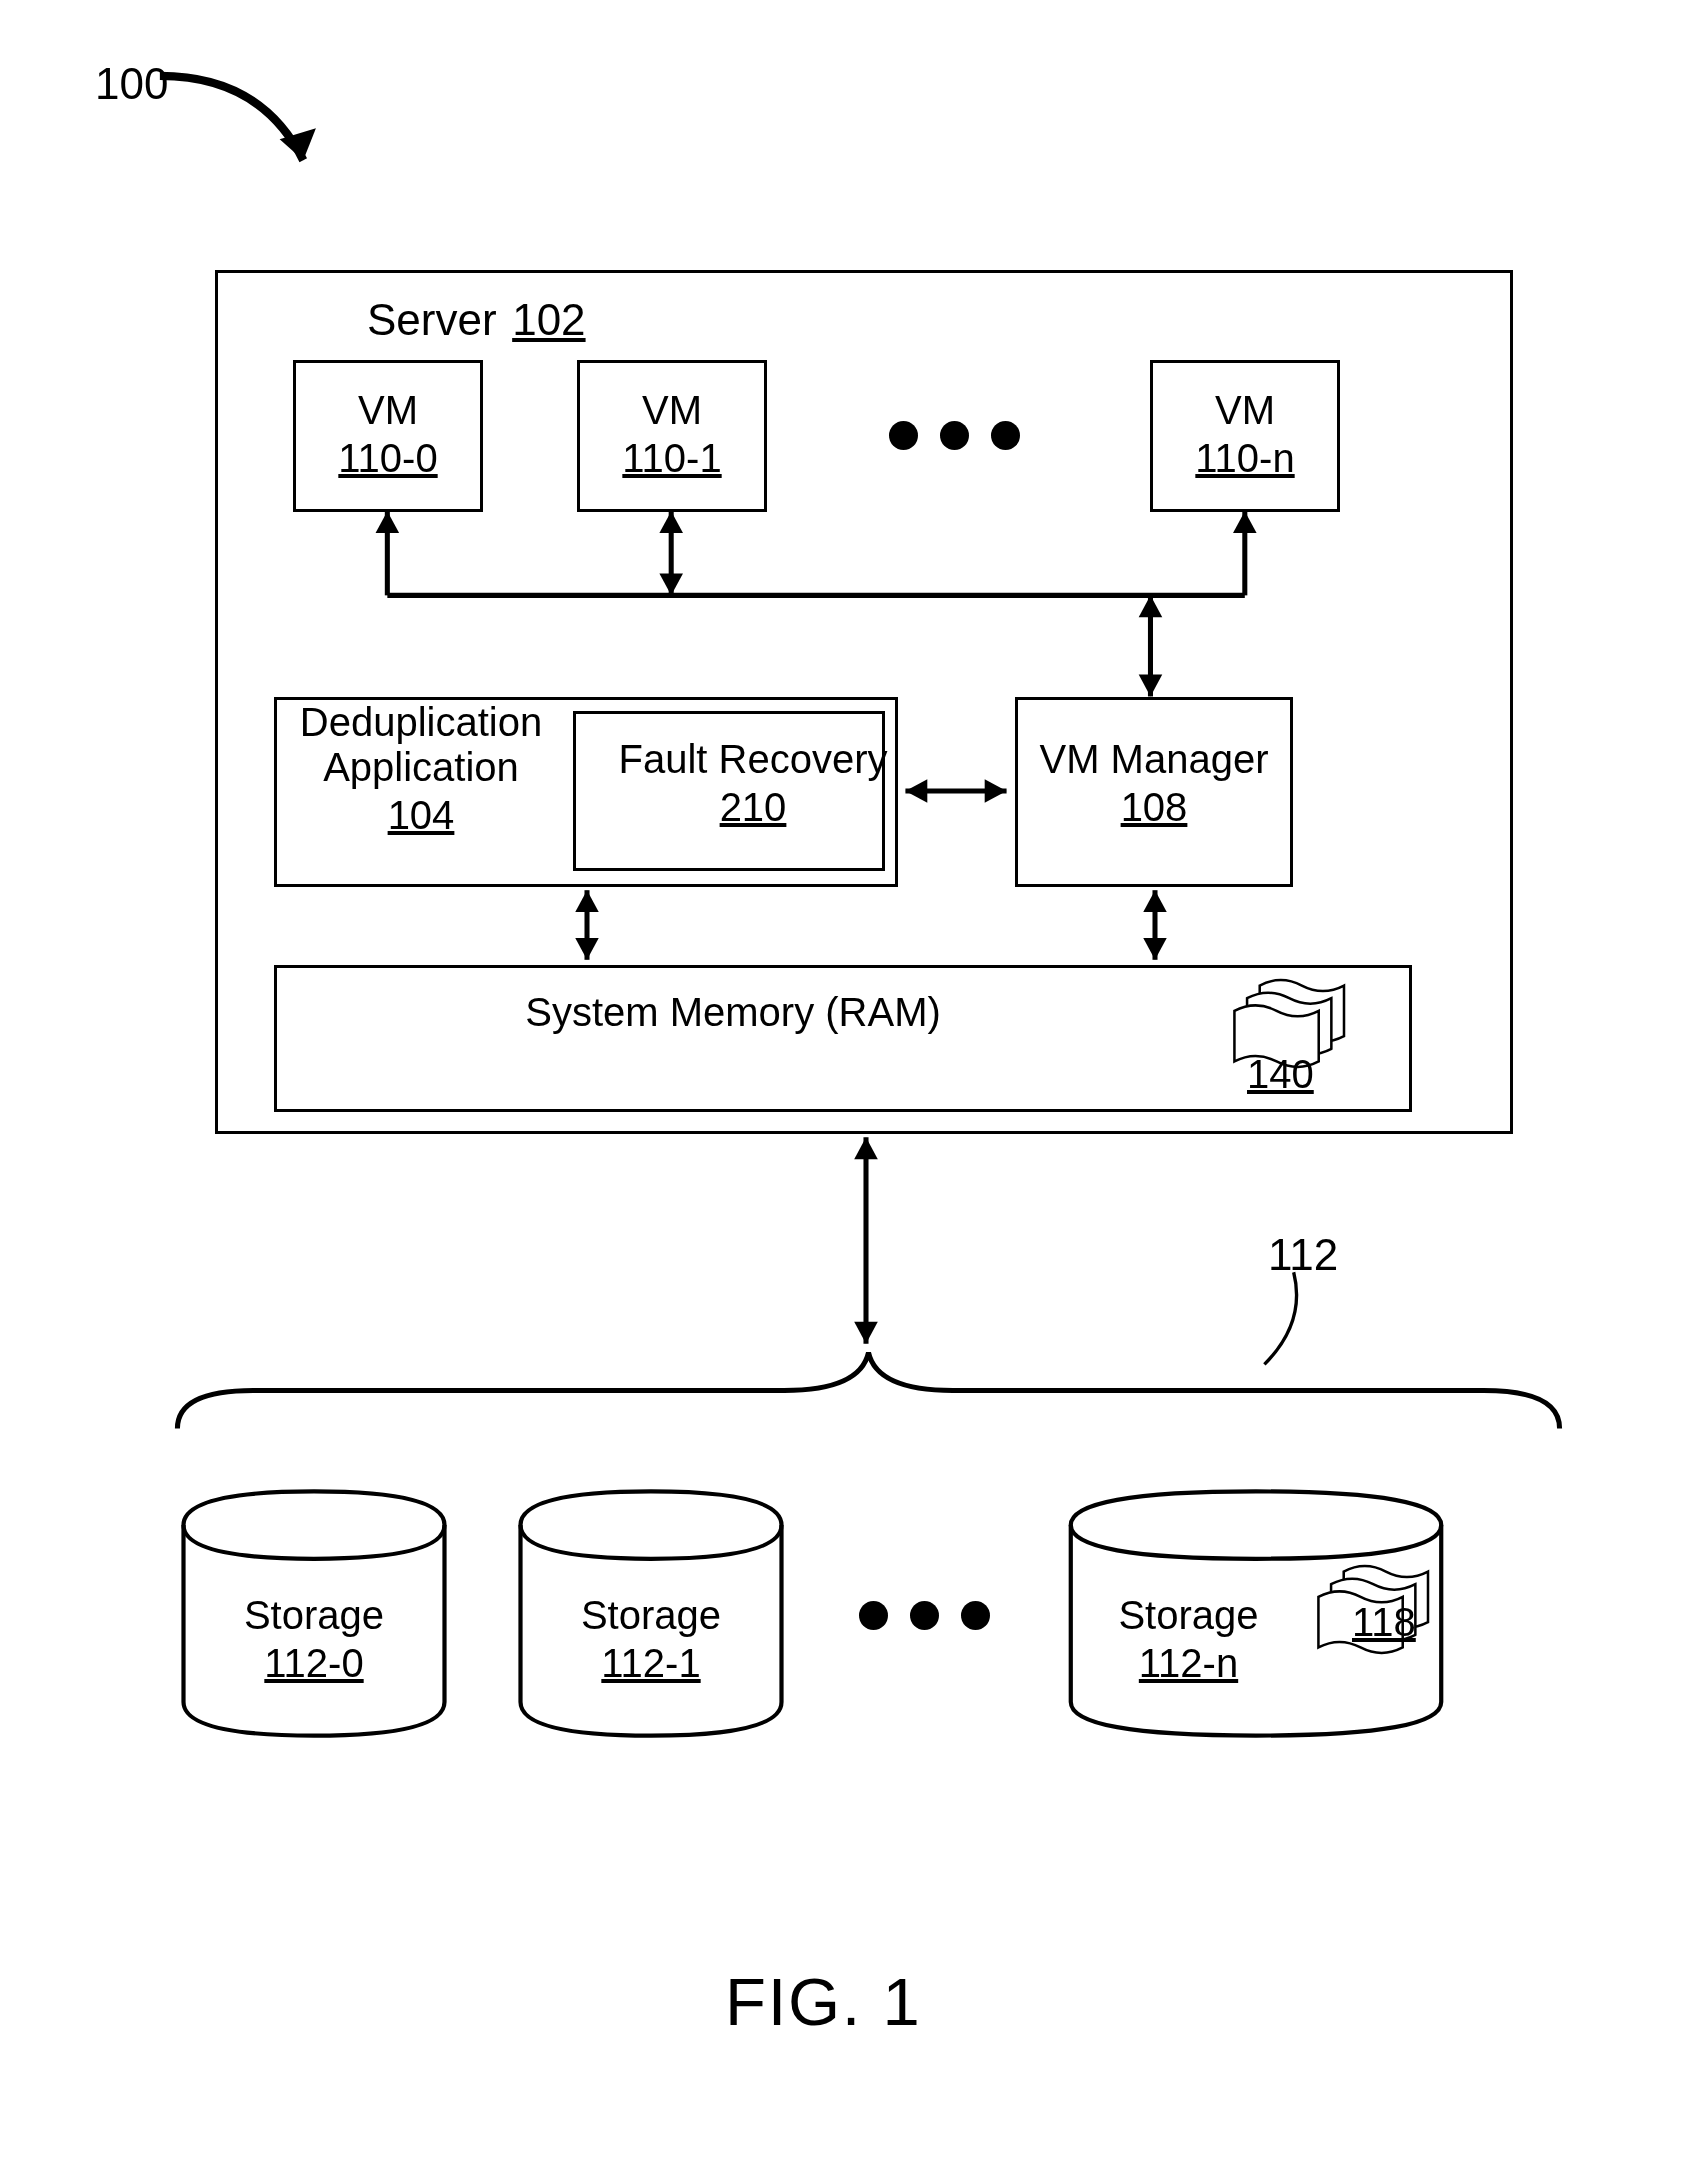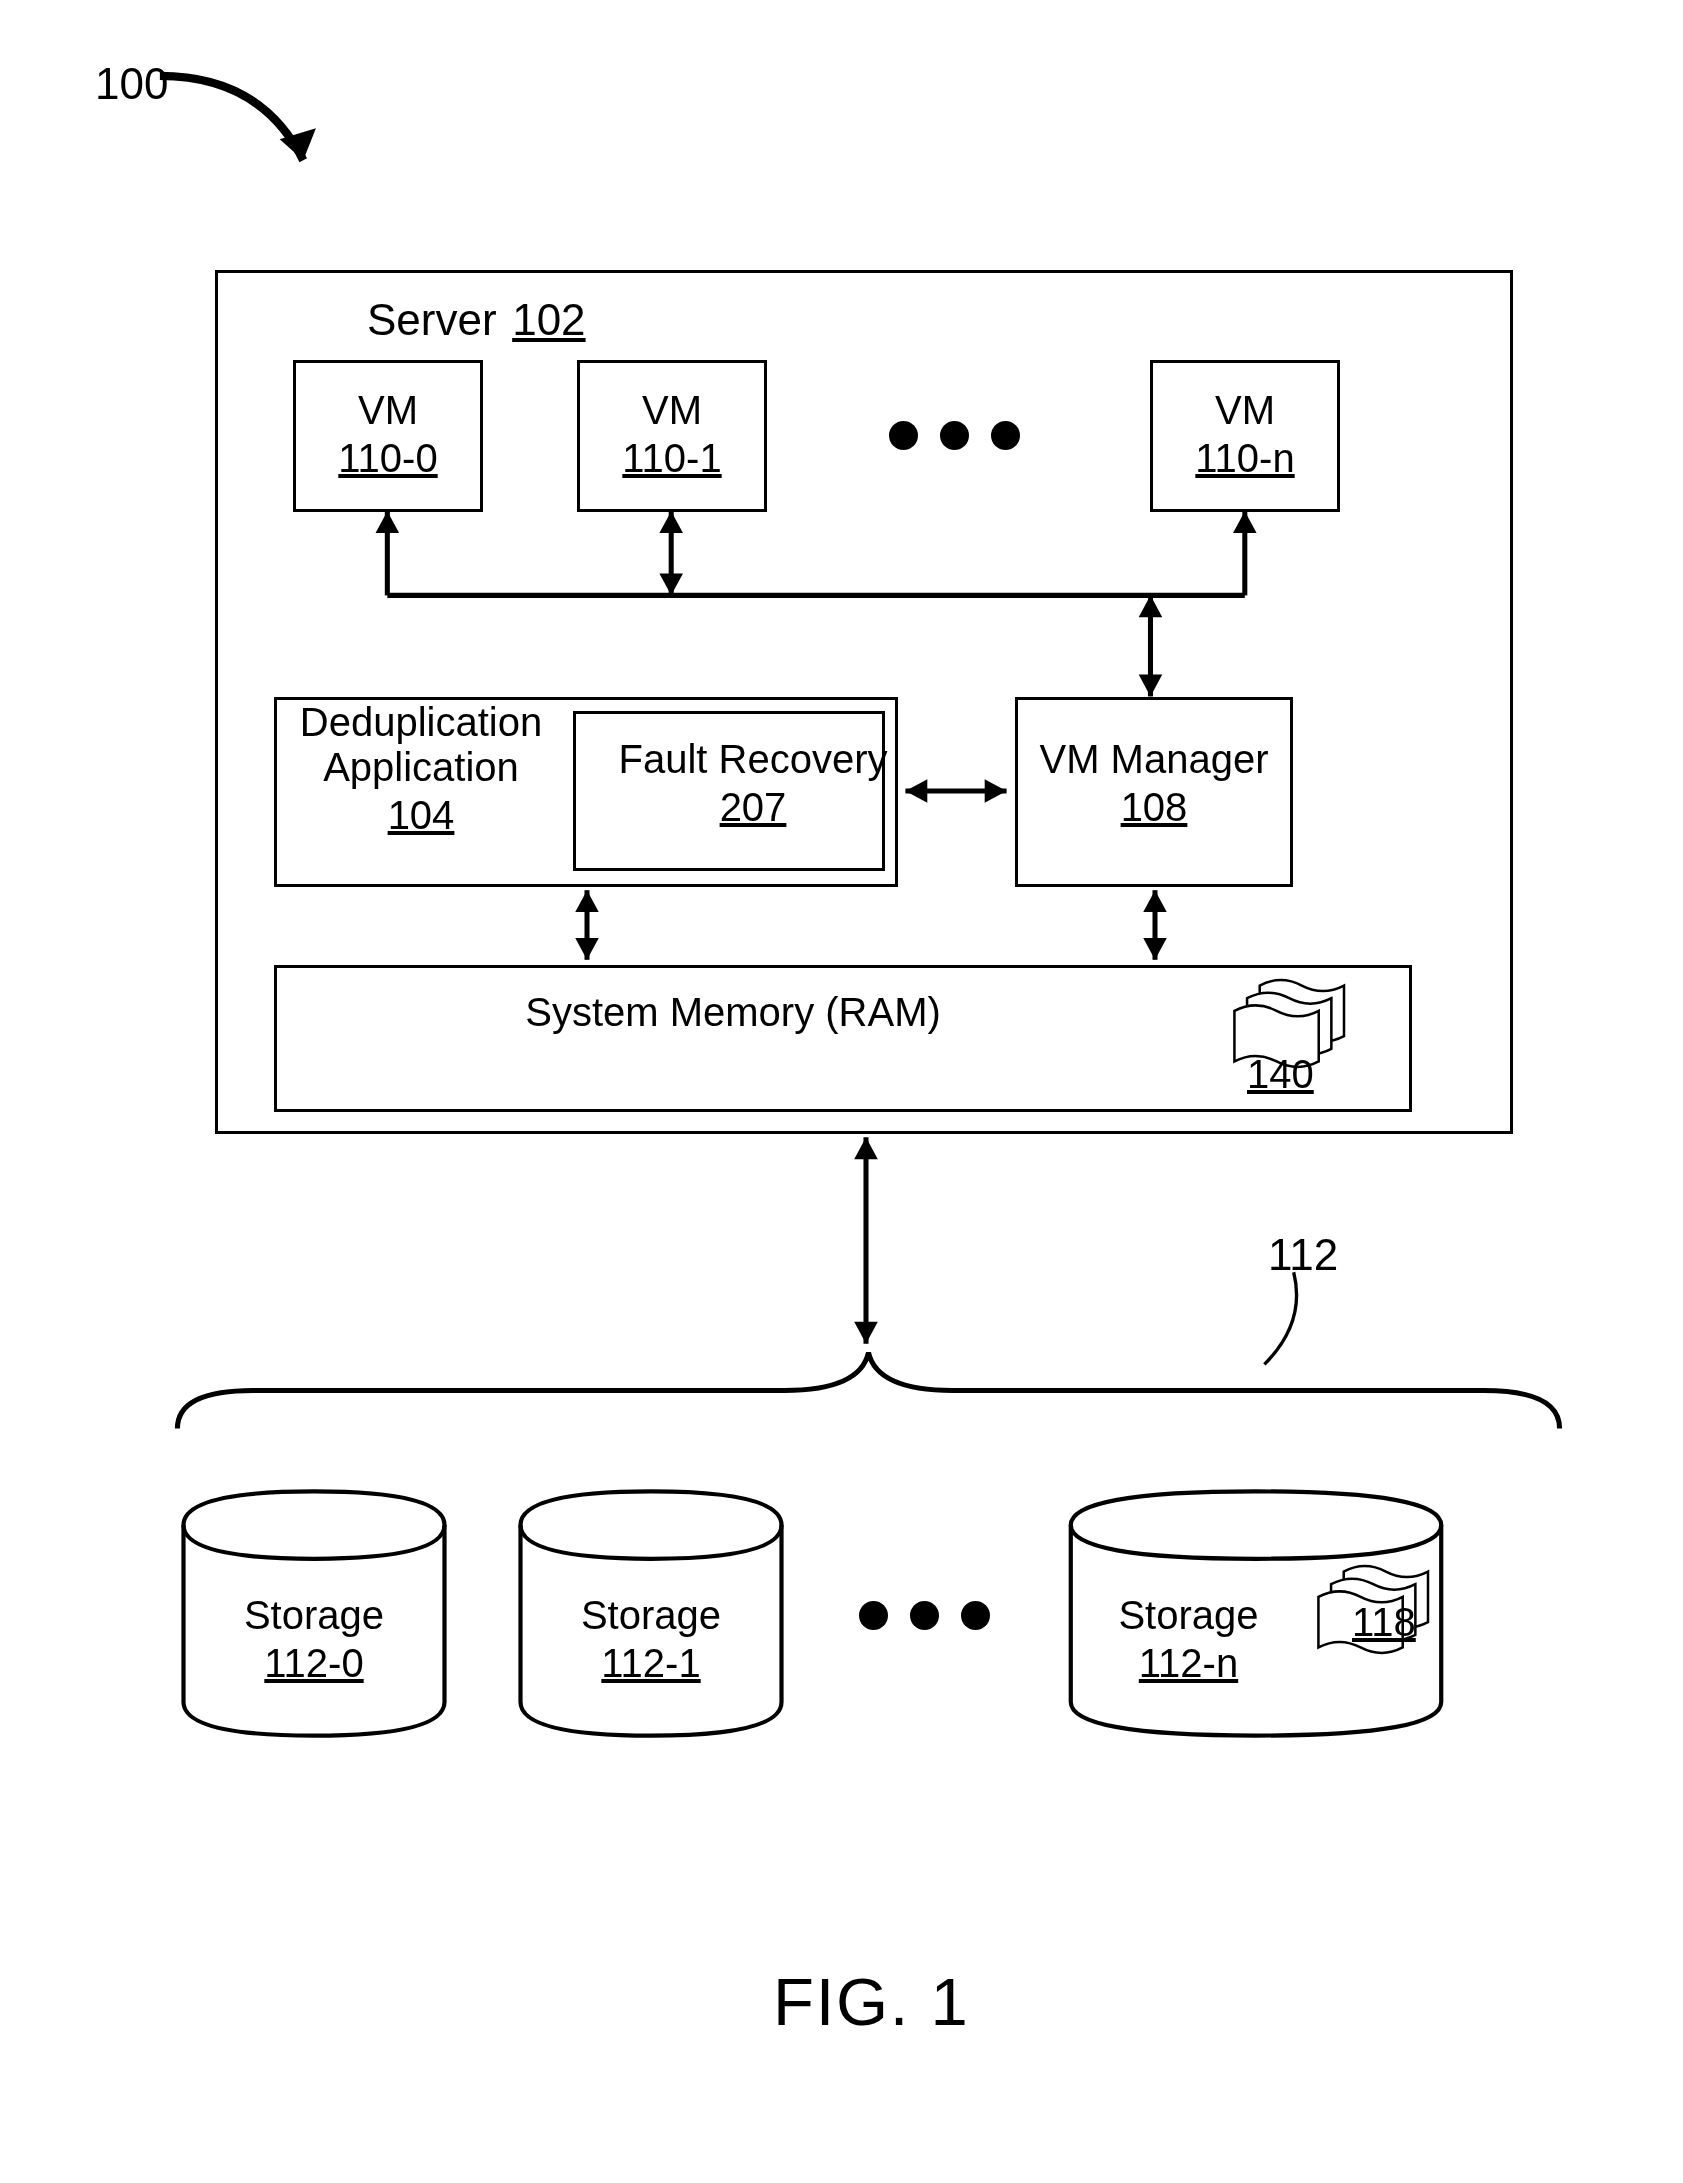--- a/index.html
+++ b/index.html
@@ -43,21 +43,20 @@
   }
   .dots3 .dot {
     width: 29px;
     height: 29px;
     border-radius: 50%;
     background: #000;
   }
   .fig-num {
     position: absolute;
     font-size: 67px;
-    margin-left: 48px;
   }
   .fig-label { letter-spacing: 1.7px; }
   svg.free {
     position: absolute;
     overflow: visible;
   }
   .plain-text {
     position: absolute;
     font-size: 44px;
   }
@@ -124,21 +123,21 @@
 
   <div class="box" style="left:274px; top:697px; width:624px; height:190px;"></div>
   <div class="label-group" style="left:286px; top:700px; width:270px;">
     <div class="label-text">Deduplication</div>
     <div class="label-text">Application</div>
     <div class="label-ref">104</div>
   </div>
   <div class="box" style="left:573px; top:711px; width:312px; height:160px;"></div>
   <div class="label-group" style="left:573px; top:737px; width:360px;">
     <div class="label-text">Fault Recovery</div>
-    <div class="label-ref">207</div>
+    <div class="label-ref">210</div>
   </div>
 
   <div class="box" style="left:1015px; top:697px; width:278px; height:190px;"></div>
   <div class="label-group" style="left:1015px; top:737px; width:278px;">
     <div class="label-text">VM Manager</div>
     <div class="label-ref">108</div>
   </div>
 
   <svg class="free" style="left:897px; top:774px;" width="118" height="34" viewBox="0 0 140 40">
     <line x1="10" y1="20" x2="130" y2="20" stroke="#000" stroke-width="6"></line>

